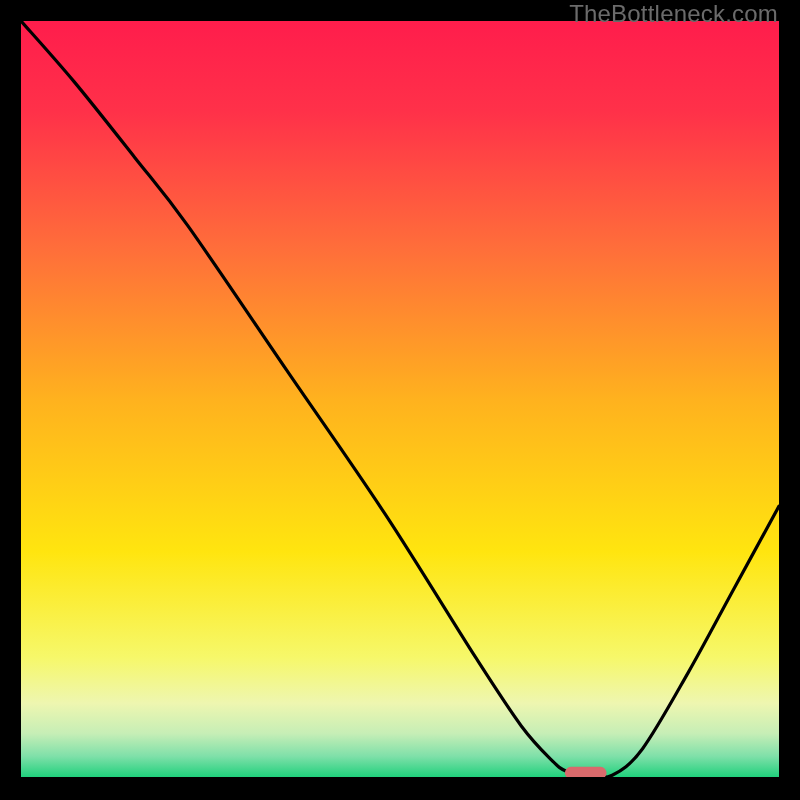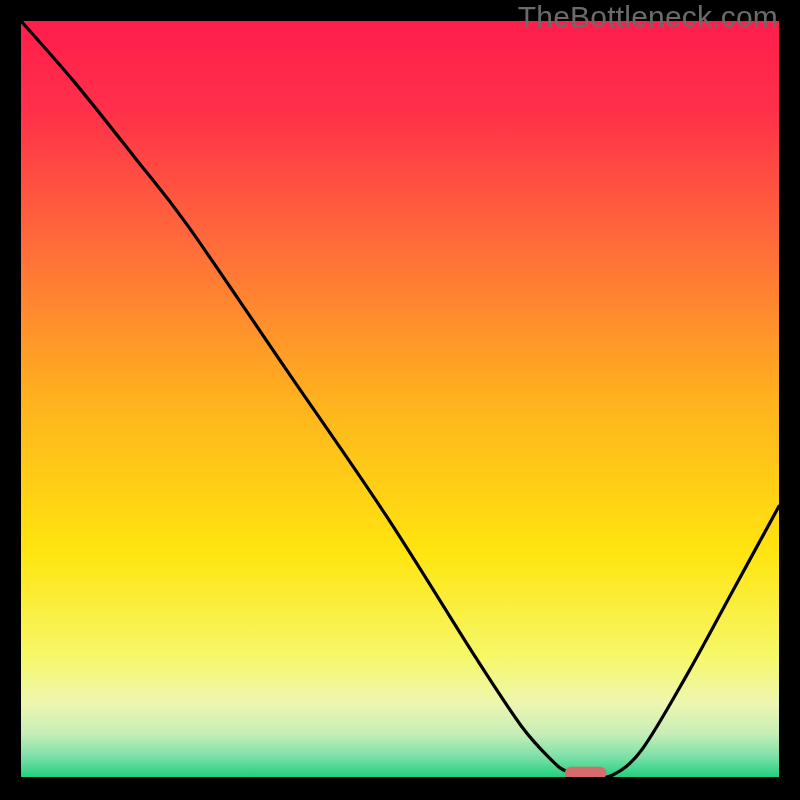--- a/index.html
+++ b/index.html
@@ -24,21 +24,21 @@
     left: 0;
     top: 0;
     width: 758px;
     height: 758px;
   }
   .watermark {
     position: absolute;
     top: 0px;
     right: 22px;
     color: #6b6b6b;
-    font-size: 30px;
+    font-size: 24px;
     font-weight: 500;
     letter-spacing: 0.2px;
     z-index: 10;
   }
   svg { display:block; }
 </style>
 </head>
 <body>
 
 <div class="watermark">TheBottleneck.com</div>

